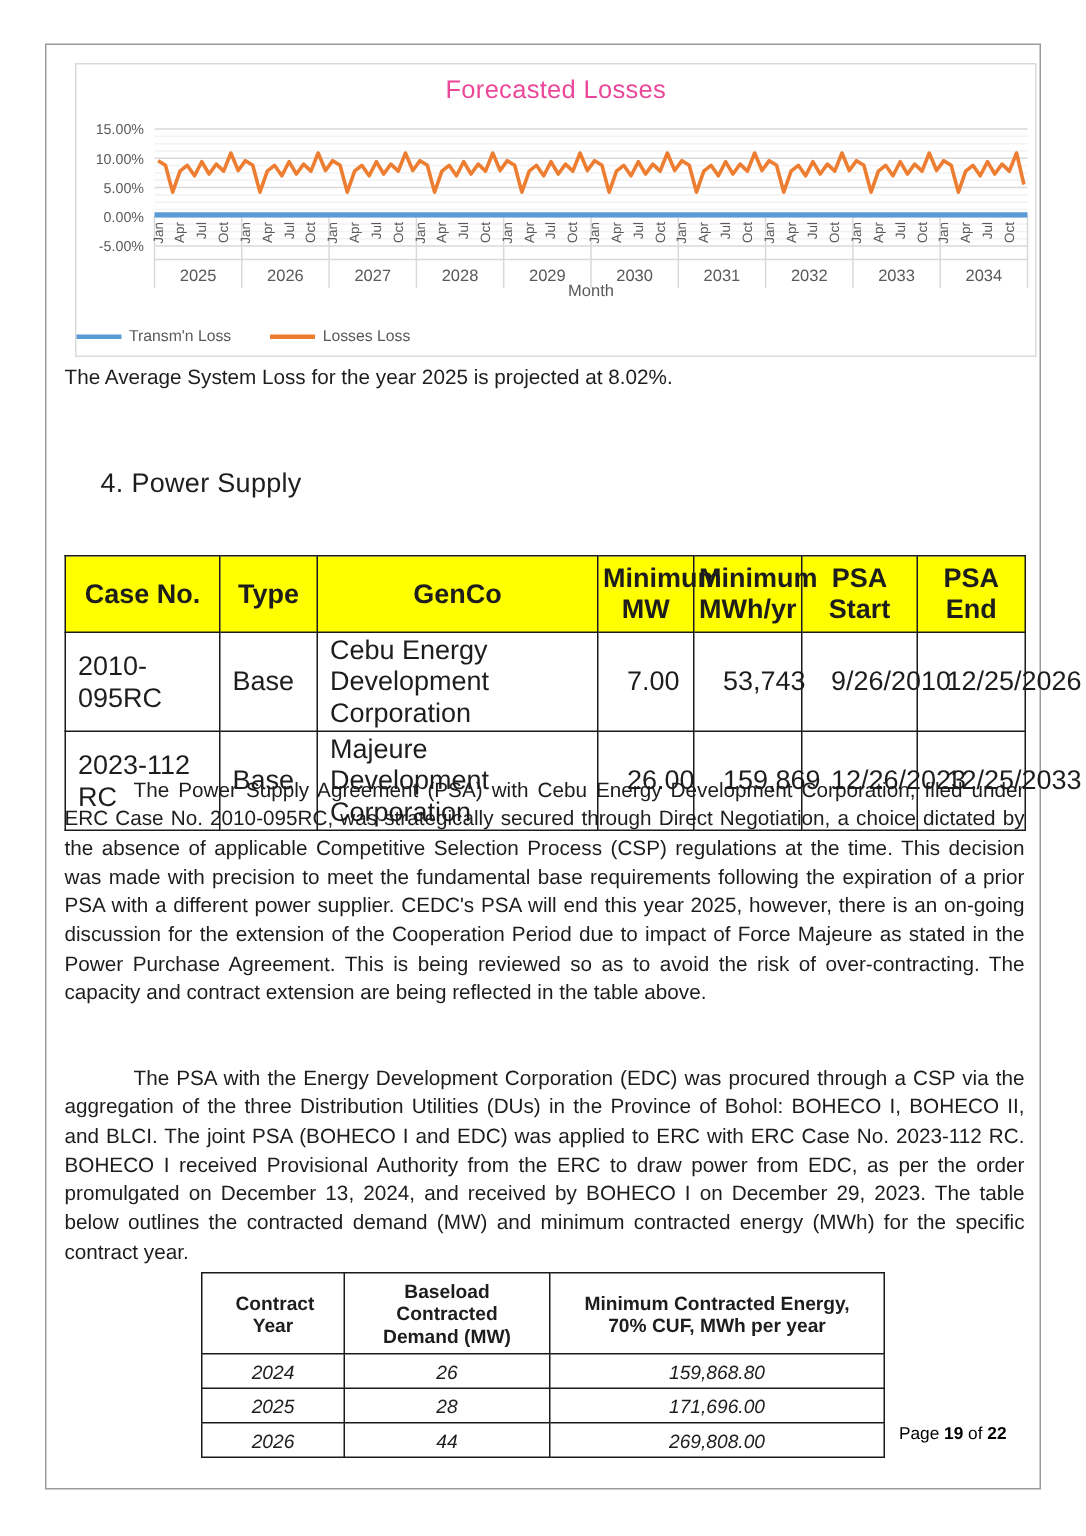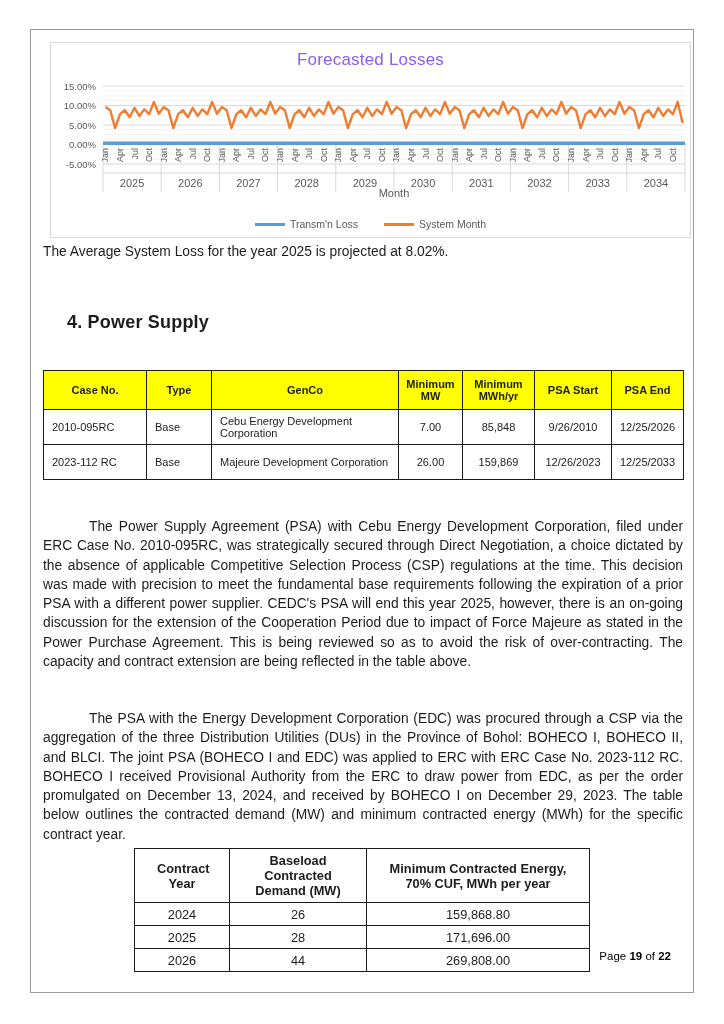--- a/index.html
+++ b/index.html
@@ -12,58 +12,58 @@
     position:absolute;left:30px;top:29px;width:662px;height:962px;
     border:1px solid #9b9b9b;background:#fff;
   }
   
   .chart-box{
     position:absolute;left:19px;top:12px;width:639px;height:194px;
     border:1px solid #d9d9d9;background:#fff;
   }
   .chart-title{
     position:absolute;top:7px;left:0;right:0;text-align:center;
-    font-size:17px;color:#8b5cf6;letter-spacing:.2px;
+    font-size:17px;color:#ec4899;letter-spacing:.2px;
   }
   .chart-svg{position:absolute;left:0;top:0;}
   .chart-legend{
     position:absolute;bottom:7px;left:0;right:0;
-    display:flex;justify-content:center;align-items:center;gap:26px;
+    display:flex;align-items:center;gap:26px;
     font-size:10.5px;color:#595959;
   }
   .legend-item{display:flex;align-items:center;}
   .legend-swatch{width:30px;height:3px;display:inline-block;margin-right:5px;}
   
   .avg-text{position:absolute;left:12px;top:214px;font-size:13.8px;}
-  .section-heading{position:absolute;left:36px;top:282px;font-size:18px;font-weight:bold;letter-spacing:.2px;}
+  .section-heading{position:absolute;left:36px;top:282px;font-size:18px;font-weight:normal;letter-spacing:.2px;}
   .para{
     position:absolute;left:12px;width:640px;font-size:13.8px;line-height:19.3px;
     text-align:justify;text-indent:46px;
   }
   #para1{top:487px;}
   #para2{top:679px;}
   
   table{border-collapse:collapse;}
   th,td{border:1px solid #1a1a1a;}
   .psa-table{
     position:absolute;left:12px;top:340px;width:640px;
-    font-size:11px;table-layout:fixed;
+    font-size:18px;table-layout:fixed;
   }
   .psa-table th{
     background:#ffff00;font-weight:bold;text-align:center;
     padding:4px 3px;height:30px;
   }
   .psa-table td{padding:1px 8px;text-align:left;height:22px;}
-  .psa-table td:nth-child(n+4){text-align:center;padding:6px 2px;}
+  .psa-table td:nth-child(n+4){text-align:center;padding:6px 19px;}
   .contract-table{
     position:absolute;left:103px;top:818px;width:455px;
     font-size:12.8px;table-layout:fixed;text-align:center;
   }
   .contract-table th{font-weight:bold;padding:4px 22px;height:30px;background:#fff;}
-  .contract-table td{padding:3px 7px;height:16px;}
+  .contract-table td{padding:3px 7px;height:16px;font-style:italic;}
   
   .footer{position:absolute;right:22px;bottom:30px;font-size:11.5px;color:#000;}
   .footer b{font-weight:bold;}
 </style>
 </head>
 <body>
 
 <div class="page-frame">
 
   <div class="chart-box">
@@ -157,21 +157,21 @@
         <line x1="52" y1="100.33" x2="634" y2="100.33" stroke="#5B9BD5" stroke-width="3.5" stroke-linecap="butt"></line>
       </svg>
     <div class="chart-title">Forecasted Losses</div>
     <div class="chart-legend">
       <span class="legend-item">
         <span class="legend-swatch" id="swatch-0" style="background: rgb(91, 155, 213);"></span>
         <span>Transm'n Loss</span>
       </span>
       <span class="legend-item">
         <span class="legend-swatch" id="swatch-1" style="background: rgb(237, 125, 49);"></span>
-        <span>System Month</span>
+        <span>Losses Loss</span>
       </span>
     </div>
   </div>
 
   <div class="avg-text">The Average System Loss for the year 2025 is projected at 8.02%.</div>
 
   <div class="section-heading">4. Power Supply</div>
 
   <table class="psa-table">
     <colgroup>
@@ -193,21 +193,21 @@
           <th>PSA Start</th>
           <th>PSA End</th>
         </tr>
       </thead>
     <tbody>
         <tr>
           <td>2010-095RC</td>
           <td>Base</td>
           <td>Cebu Energy Development Corporation</td>
           <td>7.00</td>
-          <td>85,848</td>
+          <td>53,743</td>
           <td>9/26/2010</td>
           <td>12/25/2026</td>
         </tr>
         <tr>
           <td>2023-112 RC</td>
           <td>Base</td>
           <td>Majeure Development Corporation</td>
           <td>26.00</td>
           <td>159,869</td>
           <td>12/26/2023</td>

